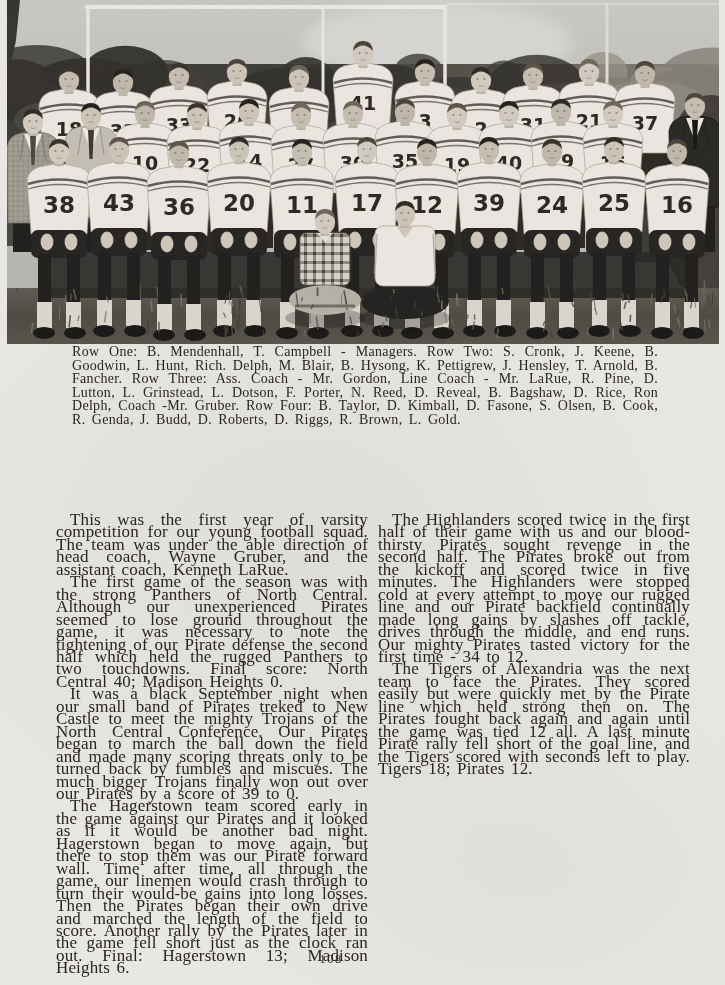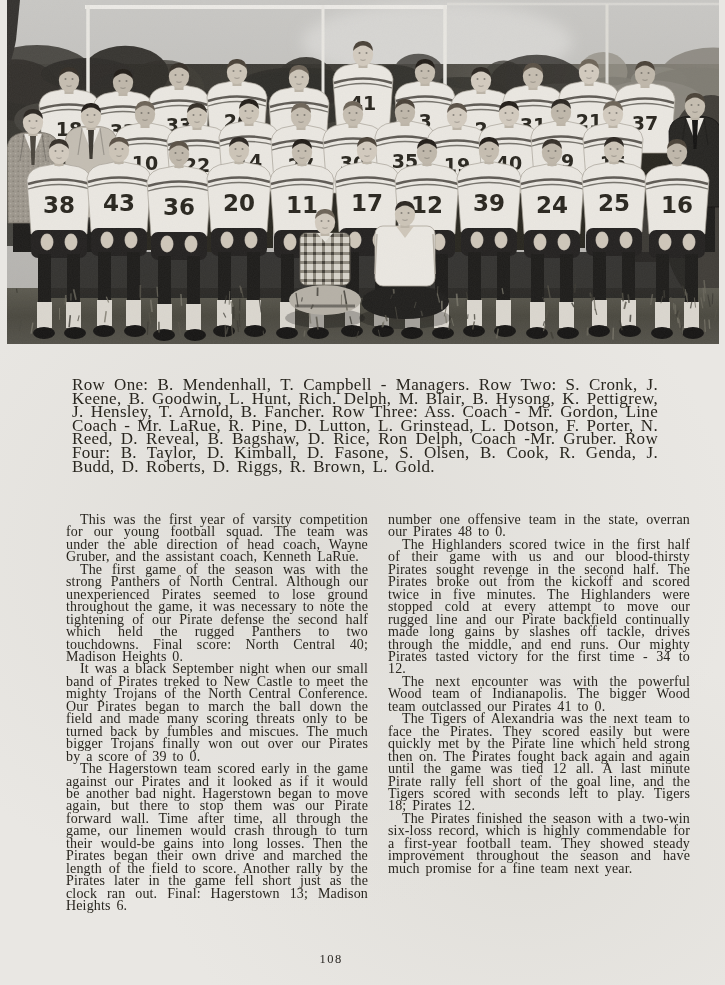--- a/index.html
+++ b/index.html
@@ -2,26 +2,26 @@
 <html><head>
 <meta charset="utf-8">
 <style>
   html,body{margin:0;padding:0;background:#e7e5e1;}
   .page{position:relative;width:725px;height:985px;margin:0 auto;overflow:hidden;
     background-color:#e9e7e3;
     background-image:radial-gradient(ellipse 620px 520px at 42% 56%, #dfddd8 0%, rgba(223,221,216,0) 70%),
                      radial-gradient(ellipse 500px 320px at 72% 88%, #e1dfda 0%, rgba(225,223,218,0) 72%);
     font-family:"Liberation Serif", serif; color:#262421;}
   .photo-wrap{position:absolute;left:7px;top:0;width:712px;height:344px;}
-  .caption{position:absolute;left:72px;top:378px;width:586px;margin:0;
-    font-size:17px;line-height:13.6px;text-align:justify;
+  .caption{position:absolute;left:72px;top:345px;width:586px;margin:0;
+    font-size:14px;line-height:13.6px;text-align:justify;
     word-spacing:2.6px;letter-spacing:0.3px;color:#29261f;}
   .columns{position:absolute;left:56px;top:514px;width:634px;display:flex;gap:10px;}
-  .col{width:312px;font-size:14px;line-height:12.45px;text-align:justify;
-    word-spacing:2.2px;letter-spacing:0.15px;color:#29261f;margin-left:10px;}
+  .col{width:312px;font-size:17px;line-height:12.45px;text-align:justify;
+    word-spacing:2.2px;letter-spacing:0.15px;color:#29261f;}
   .col p{margin:0;}
   .col p.indent{text-indent:14px;}
   .page-number{position:absolute;top:952px;left:0;width:662px;text-align:center;
     font-size:12.5px;letter-spacing:1.5px;color:#2b2824;}
   svg text{user-select:none;}
 </style>
 </head>
 <body>
 
 <div class="page">
@@ -820,22 +820,19 @@
   <p class="caption">Row One: B. Mendenhall, T. Campbell - Managers. Row Two: S. Cronk, J. Keene, B. Goodwin, L. Hunt, Rich. Delph, M. Blair, B. Hysong, K. Pettigrew, J. Hensley, T. Arnold, B. Fancher. Row Three: Ass. Coach - Mr. Gordon, Line Coach - Mr. LaRue, R. Pine, D. Lutton, L. Grinstead, L. Dotson, F. Porter, N. Reed, D. Reveal, B. Bagshaw, D. Rice, Ron Delph, Coach -Mr. Gruber. Row Four: B. Taylor, D. Kimball, D. Fasone, S. Olsen, B. Cook, R. Genda, J. Budd, D. Roberts, D. Riggs, R. Brown, L. Gold.</p>
 
   <div class="columns">
     <div class="col">
       <p class="indent">This was the first year of varsity competition for our young football squad. The team was under the able direction of head coach, Wayne Gruber, and the assistant coach, Kenneth LaRue.</p>
       <p class="indent">The first game of the season was with the strong Panthers of North Central. Although our unexperienced Pirates seemed to lose ground throughout the game, it was necessary to note the tightening of our Pirate defense the second half which held the rugged Panthers to two touchdowns. Final score: North Central 40; Madison Heights 0.</p>
       <p class="indent">It was a black September night when our small band of Pirates treked to New Castle to meet the mighty Trojans of the North Central Conference. Our Pirates began to march the ball down the field and made many scoring threats only to be turned back by fumbles and miscues. The much bigger Trojans finally won out over our Pirates by a score of 39 to 0.</p>
       <p class="indent">The Hagerstown team scored early in the game against our Pirates and it looked as if it would be another bad night. Hagerstown began to move again, but there to stop them was our Pirate forward wall. Time after time, all through the game, our linemen would crash through to turn their would-be gains into long losses. Then the Pirates began their own drive and marched the length of the field to score. Another rally by the Pirates later in the game fell short just as the clock ran out. Final: Hagerstown 13; Madison Heights 6.</p>
     </div>
     <div class="col">
-      <p>number one offensive team in the state, overran our Pirates 48 to 0.</p>
       <p class="indent">The Highlanders scored twice in the first half of their game with us and our blood-thirsty Pirates sought revenge in the second half. The Pirates broke out from the kickoff and scored twice in five minutes. The Highlanders were stopped cold at every attempt to move our rugged line and our Pirate backfield continually made long gains by slashes off tackle, drives through the middle, and end runs. Our mighty Pirates tasted victory for the first time - 34 to 12.</p>
-      <p class="indent">The next encounter was with the powerful Wood team of Indianapolis. The bigger Wood team outclassed our Pirates 41 to 0.</p>
       <p class="indent">The Tigers of Alexandria was the next team to face the Pirates. They scored easily but were quickly met by the Pirate line which held strong then on. The Pirates fought back again and again until the game was tied 12 all. A last minute Pirate rally fell short of the goal line, and the Tigers scored with seconds left to play. Tigers 18; Pirates 12.</p>
-      <p class="indent">The Pirates finished the season with a two-win six-loss record, which is highly commendable for a first-year football team. They showed steady improvement throughout the season and have much promise for a fine team next year.</p>
     </div>
   </div>
 
   <div class="page-number">108</div>
 </div>
 
 </body></html>

